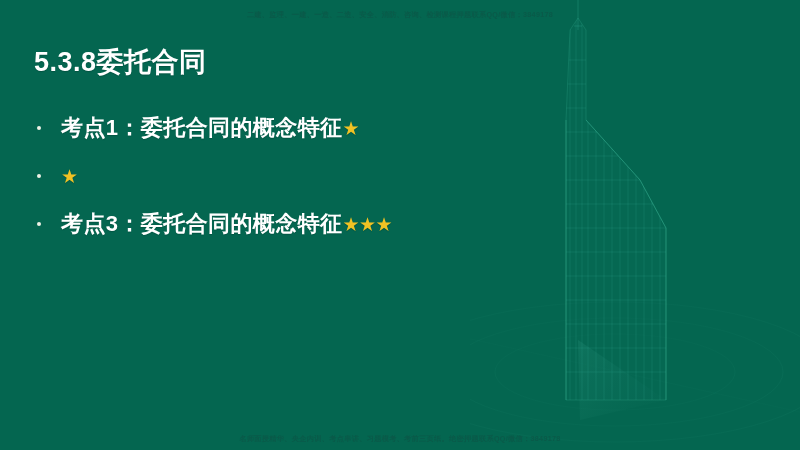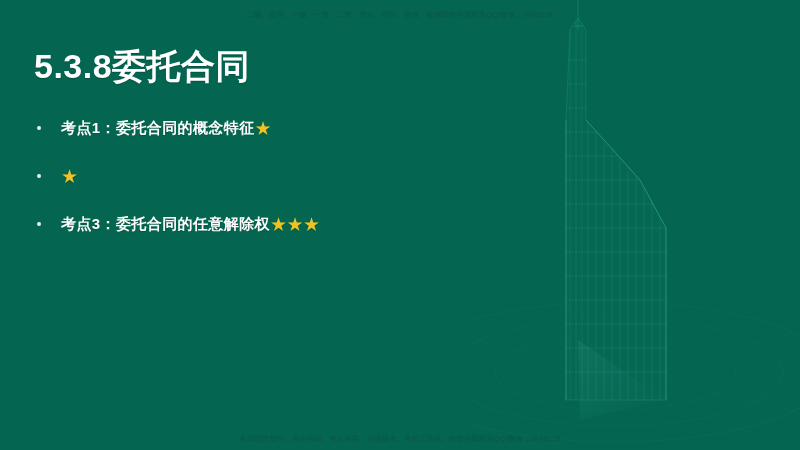--- a/index.html
+++ b/index.html
@@ -48,21 +48,21 @@
   }
   #watermark-top { top: 11px; }
   #watermark-bottom { bottom: 8px; }
 
   
   #slide-title {
     position: absolute;
     left: 34px;
     top: 46px;
     color: #ffffff;
-    font-size: 34px;
+    font-size: 27px;
     font-weight: bold;
     letter-spacing: 0.5px;
     line-height: 1.2;
     white-space: nowrap;
     text-shadow: 0 1px 1px rgba(0,0,0,0.18);
   }
 
   
   #bullet-list {
     position: absolute;
@@ -83,21 +83,21 @@
     flex: 0 0 auto;
     width: 4px;
     height: 4px;
     border-radius: 50%;
     background: #eef2e6;
     margin-right: 20px;
     margin-left: 3px;
   }
   .bullet-text {
     color: #ffffff;
-    font-size: 15px;
+    font-size: 22px;
     font-weight: bold;
     letter-spacing: 0.4px;
     text-shadow: 0 1px 1px rgba(0,0,0,0.16);
   }
   .stars {
     color: #f0c224;
     font-size: 19px;
     letter-spacing: -0.5px;
     line-height: 1;
     margin-left: 0px;
@@ -192,20 +192,20 @@
       <span class="bullet-dot"></span>
       <span class="bullet-text">考点1：委托合同的概念特征</span>
       <span class="stars">★</span>
     </li>
     <li class="bullet-row">
       <span class="bullet-dot"></span>
       <span class="stars">★</span>
     </li>
     <li class="bullet-row">
       <span class="bullet-dot"></span>
-      <span class="bullet-text">考点3：委托合同的任意解除权</span>
+      <span class="bullet-text">考点3：委托合同的概念特征</span>
       <span class="stars">★★★</span>
     </li>
   </ul>
 
   <div class="watermark" id="watermark-bottom">名师面授精华、央企内训、考点串讲、习题模考、考前三页纸。绝密押题联系QQ/微信：3849178</div>
 
 </div>
 
 </body></html>

